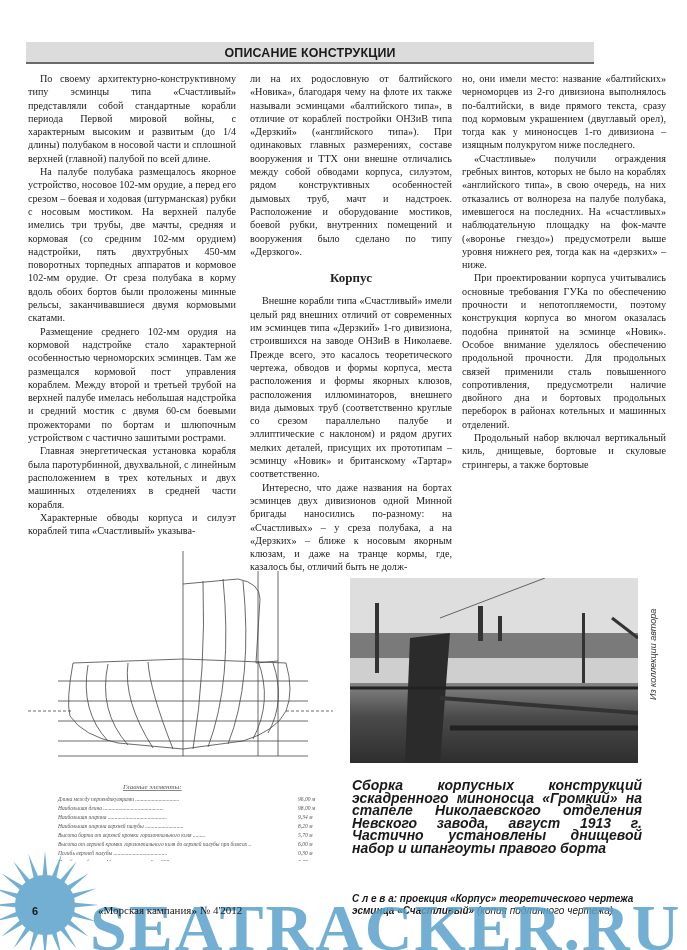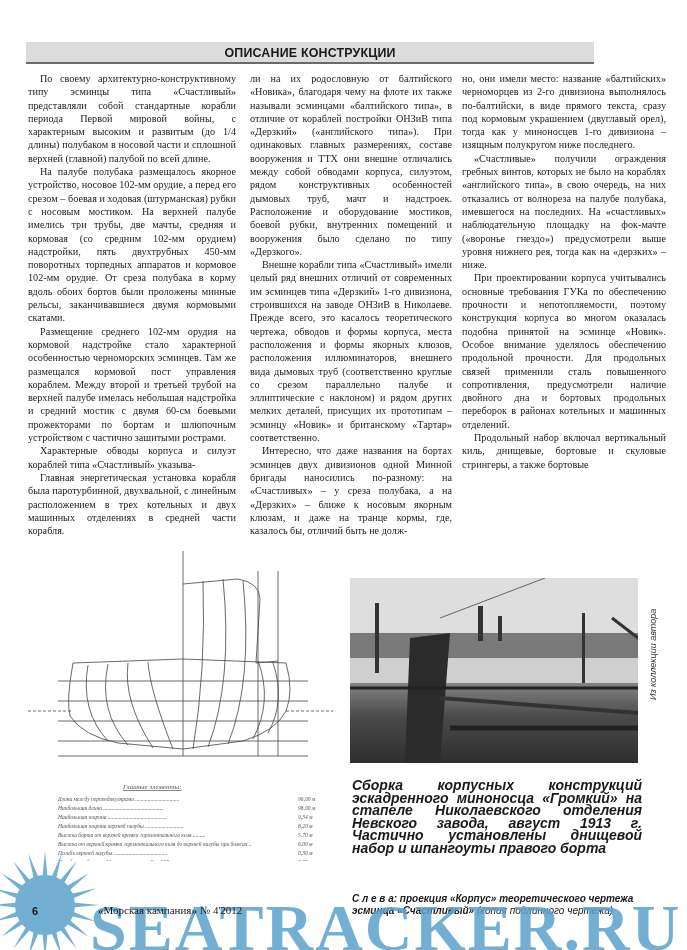--- a/index.html
+++ b/index.html
@@ -70,26 +70,27 @@
 <body>
 
 <div class="header-bar">
   <span class="header-title">ОПИСАНИЕ КОНСТРУКЦИИ</span>
 </div>
 
 <div class="col col1">
   <p>По своему архитектурно-конструктивному типу эсминцы типа «Счастливый» представляли собой стандартные корабли периода Первой мировой войны, с характерным высоким и развитым (до 1/4 длины) полубаком в носовой части и сплошной верхней (главной) палубой по всей длине.</p>
   <p>На палубе полубака размещалось якорное устройство, носовое 102-мм орудие, а перед его срезом – боевая и ходовая (штурманская) рубки с носовым мостиком. На верхней палубе имелись три трубы, две мачты, средняя и кормовая (со средним 102-мм орудием) надстройки, пять двухтрубных 450-мм поворотных торпедных аппаратов и кормовое 102-мм орудие. От среза полубака в корму вдоль обоих бортов были проложены минные рельсы, заканчивавшиеся двумя кормовыми скатами.</p>
   <p>Размещение среднего 102-мм орудия на кормовой надстройке стало характерной особенностью черноморских эсминцев. Там же размещался кормовой пост управления кораблем. Между второй и третьей трубой на верхней палубе имелась небольшая надстройка и средний мостик с двумя 60-см боевыми прожекторами по бортам и шлюпочным устройством с частично зашитыми рострами.</p>
+  <p>Главная энергетическая установка корабля была паротурбинной, двухвальной, с линейным расположением в трех котельных и двух машинных отделениях в средней части корабля.</p>
   <p>Характерные обводы корпуса и силуэт кораблей типа «Счастливый» указыва-</p>
-  <p>Главная энергетическая установка корабля была паротурбинной, двухвальной, с линейным расположением в трех котельных и двух машинных отделениях в средней части корабля.</p>
 </div>
 
 <div class="col col2">
   <p style="text-indent:0">ли на их родословную от балтийского «Новика», благодаря чему на флоте их также называли эсминцами «балтийского типа», в отличие от кораблей постройки ОНЗиВ типа «Дерзкий» («английского типа»). При одинаковых главных размерениях, составе вооружения и ТТХ они внешне отличались между собой обводами корпуса, силуэтом, рядом конструктивных особенностей дымовых труб, мачт и надстроек. Расположение и оборудование мостиков, боевой рубки, внутренних помещений и вооружения было сделано по типу «Дерзкого».</p>
+  <div class="subhead">Корпус</div>
   <p>Внешне корабли типа «Счастливый» имели целый ряд внешних отличий от современных им эсминцев типа «Дерзкий» 1-го дивизиона, строившихся на заводе ОНЗиВ в Николаеве. Прежде всего, это касалось теоретического чертежа, обводов и формы корпуса, места расположения и формы якорных клюзов, расположения иллюминаторов, внешнего вида дымовых труб (соответственно круглые со срезом параллельно палубе и эллиптические с наклоном) и рядом других мелких деталей, присущих их прототипам – эсминцу «Новик» и британскому «Тартар» соответственно.</p>
   <p>Интересно, что даже названия на бортах эсминцев двух дивизионов одной Минной бригады наносились по-разному: на «Счастливых» – у среза полубака, а на «Дерзких» – ближе к носовым якорным клюзам, и даже на транце кормы, где, казалось бы, отличий быть не долж-</p>
 </div>
 
 <div class="col col3">
   <p style="text-indent:0">но, они имели место: название «балтийских» черноморцев из 2-го дивизиона выполнялось по-балтийски, в виде прямого текста, сразу под кормовым украшением (двуглавый орел), тогда как у миноносцев 1-го дивизиона – изящным полукругом ниже последнего.</p>
   <p>«Счастливые» получили ограждения гребных винтов, которых не было на кораблях «английского типа», в свою очередь, на них отказались от волнореза на палубе полубака, имевшегося на последних. На «счастливых» наблюдательную площадку на фок-мачте («воронье гнездо») предусмотрели выше уровня нижнего рея, тогда как на «дерзких» – ниже.</p>
   <p>При проектировании корпуса учитывались основные требования ГУКа по обеспечению прочности и непотопляемости, поэтому конструкция корпуса во многом оказалась подобна принятой на эсминце «Новик». Особое внимание уделялось обеспечению продольной прочности. Для продольных связей применили сталь повышенного сопротивления, предусмотрели наличие двойного дна и бортовых продольных переборок в районах котельных и машинных отделений.</p>
   <p>Продольный набор включал вертикальный киль, днищевые, бортовые и скуловые стрингеры, а также бортовые</p>
 </div>

